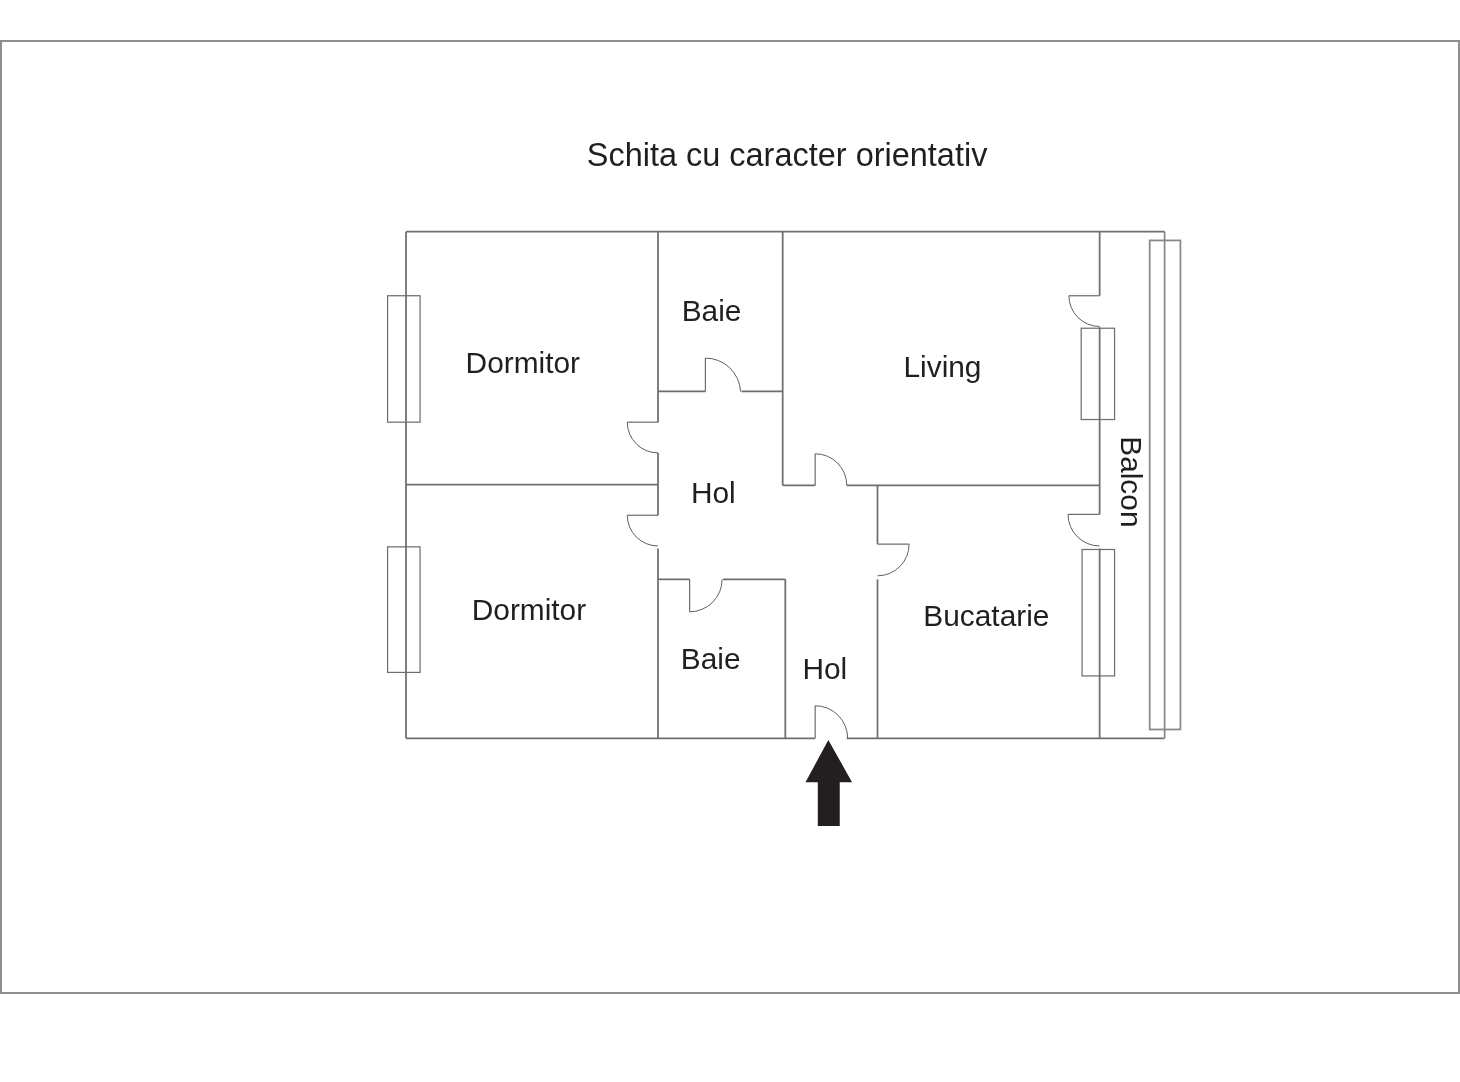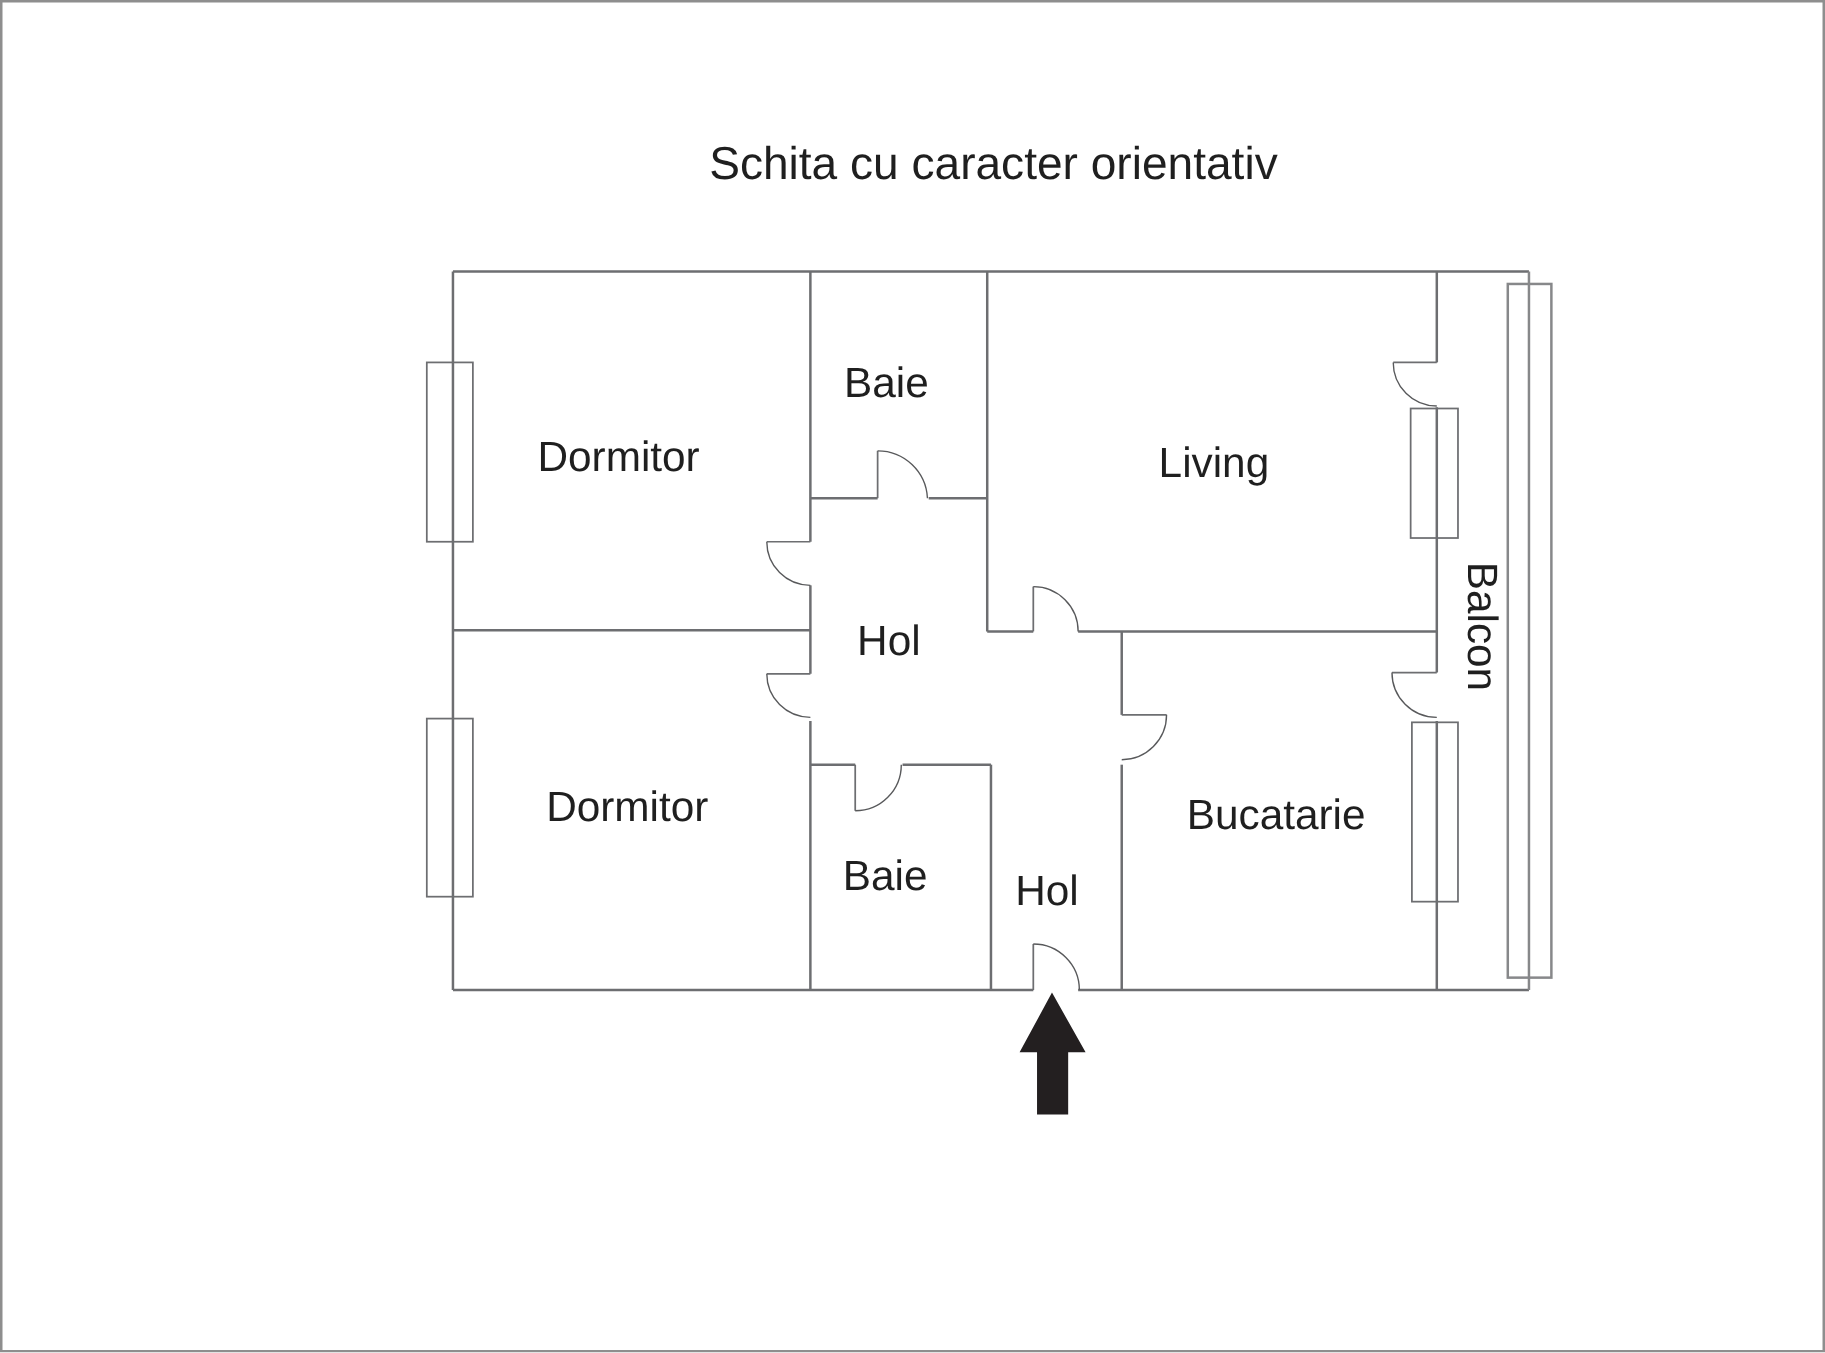--- a/index.html
+++ b/index.html
@@ -1,23 +1,24 @@
 <!DOCTYPE html>
 <html><head>
 <meta charset="utf-8">
 <style>
   html,body{margin:0;padding:0;background:#ffffff;}
   .page{
     position:relative;
-    width:1460px;height:1082px;
+    width:1460px;height:954px;
     box-sizing:border-box;
     background:#ffffff;
     border:2px solid #8e8e8e;
     font-family:"Liberation Sans", sans-serif;
     overflow:hidden;
+    margin-top:40px;
   }
   svg{position:absolute;left:0;top:0;width:100%;height:100%;}
   .wall{stroke:#6d6e71;stroke-width:2;fill:none;stroke-linecap:butt;}
   .door-leaf{stroke:#6d6e71;stroke-width:1.4;fill:none;}
   .door-arc{stroke:#58595b;stroke-width:1.1;fill:none;}
   .window{stroke:#6d6e71;stroke-width:1.4;fill:none;}
   .balcony-line{stroke:#87888a;stroke-width:2;fill:none;}
   .room-label{fill:#1f1f1f;font-size:34px;text-anchor:middle;dominant-baseline:central;}
   .title-label{fill:#1f1f1f;font-size:37px;text-anchor:middle;dominant-baseline:central;}
   .arrow{fill:#231f20;stroke:none;}

